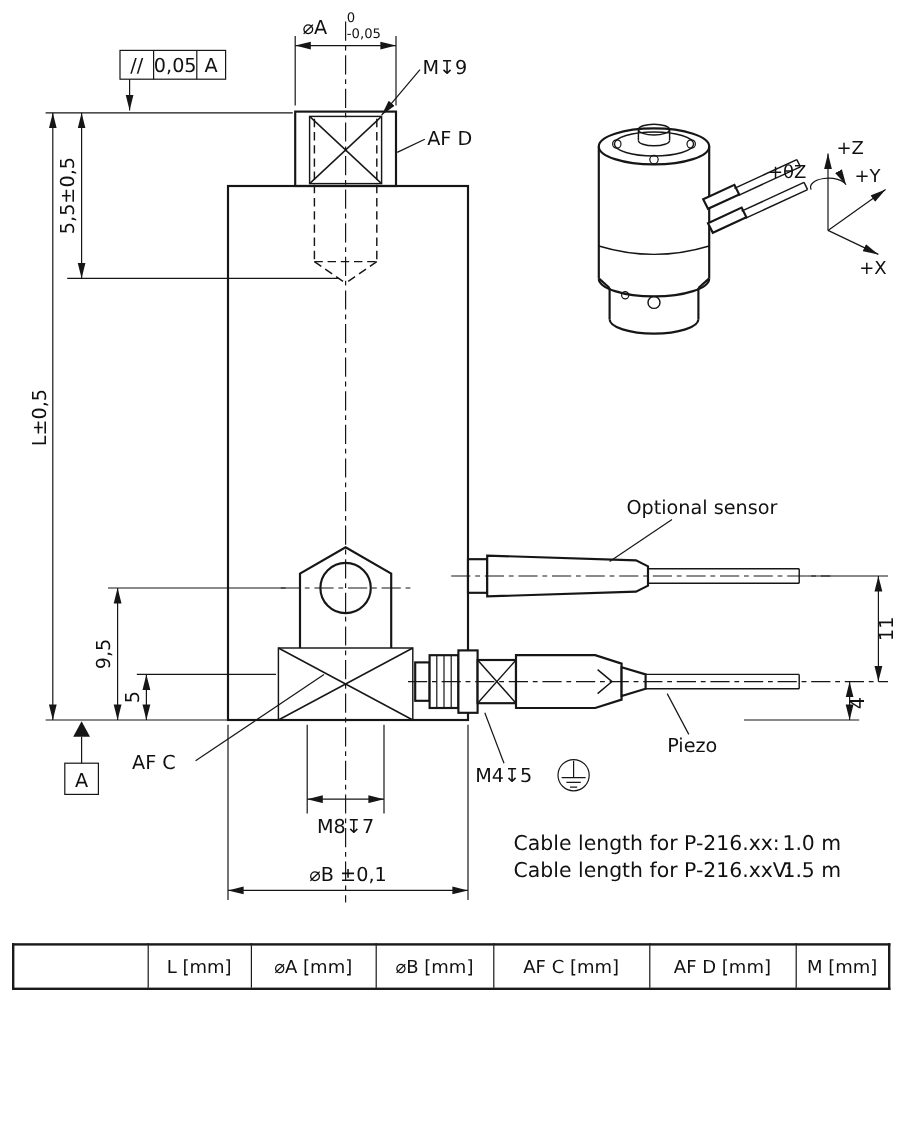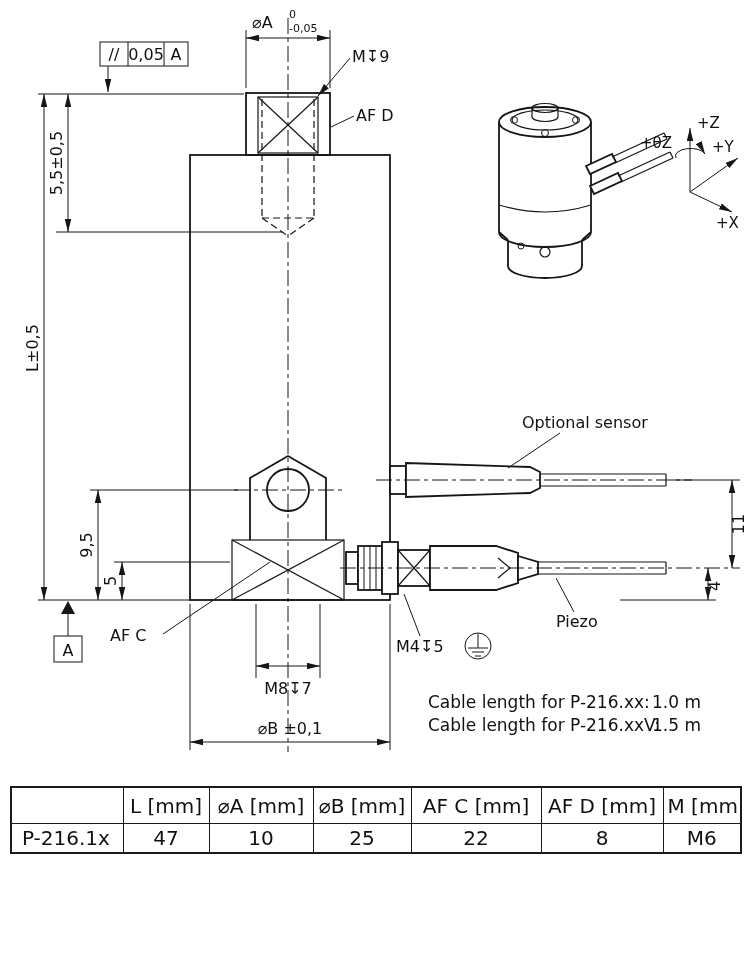--- a/index.html
+++ b/index.html
@@ -14,21 +14,21 @@
   .t   { fill:none; stroke:#161616; stroke-width:1; }
   .d   { fill:none; stroke:#161616; stroke-width:1.2; stroke-dasharray:7 4; }
   .c   { fill:none; stroke:#161616; stroke-width:1; stroke-dasharray:16 4 4 4; }
   svg text { font-family:"DejaVu Sans","Liberation Sans",sans-serif; font-size:16px; fill:#111; }
   svg text.sm { font-size:11px; }
   svg text.nt { font-size:17px; }
   svg text.ax { font-size:15px; }
 
   
   .table-wrap { position:absolute; left:10px; top:786px; width:730px; }
-  table { border-collapse:collapse; width:100%; table-layout:fixed; font-size:20px; border:2px solid #1a1a1a; }
+  table { border-collapse:collapse; width:100%; table-layout:fixed; font-size:15px; border:2px solid #1a1a1a; }
   th,td { border:1px solid #1a1a1a; text-align:center; padding:2px 4px; font-weight:normal; overflow:hidden; white-space:nowrap; }
   thead th { height:31px; }
   tbody td { height:20px; }
   td.model { text-align:left; padding-left:10px; }
 </style>
 </head>
 <body>
 
 <div class="page">
 
@@ -263,26 +263,17 @@
         <th></th>
         <th>L [mm]</th>
         <th>⌀A [mm]</th>
         <th>⌀B [mm]</th>
         <th>AF  C [mm]</th>
         <th>AF  D [mm]</th>
         <th>M [mm]</th>
       </tr>
     </thead>
     <tbody>
-      <tr>
-        <td class="model">P-216.1x</td>
-        <td>47</td>
-        <td>10</td>
-        <td>25</td>
-        <td>22</td>
-        <td>8</td>
-        <td>M6</td>
-      </tr>
     </tbody>
   </table>
 </div>
 
 </div>
 
 </body></html>

